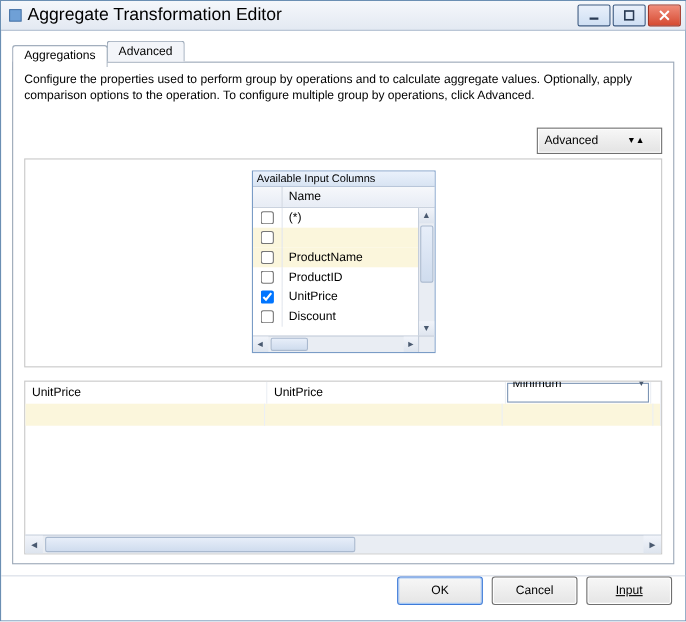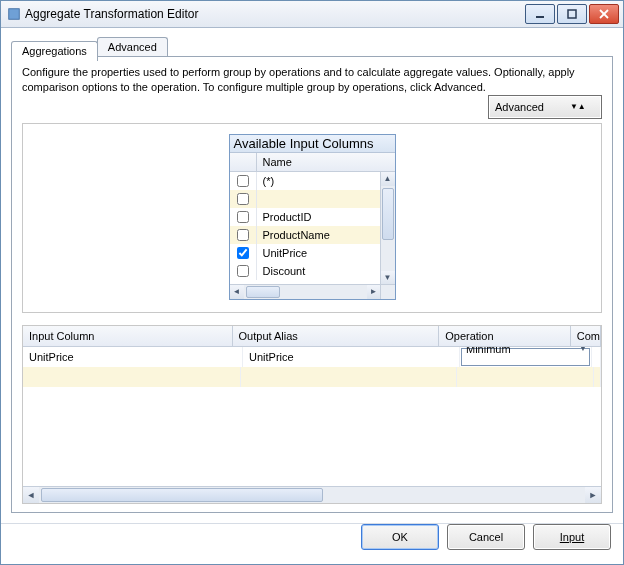--- a/index.html
+++ b/index.html
@@ -1,39 +1,39 @@
 <!DOCTYPE html>
 <html><head>
 <meta charset="utf-8">
 <style>
   html,body{margin:0;padding:0;font-family:"Segoe UI",Tahoma,sans-serif;font-size:11px;color:#000;background:#fff}
   .window{width:624px;height:565px;border:1px solid #6b8fb3;box-sizing:border-box;position:relative;background:#fff;display:flex;flex-direction:column}
   
   .titlebar{height:26px;background:linear-gradient(#f5f7fb,#e3e9f2);border-bottom:1px solid #aab9cc;display:flex;align-items:center;padding:0 4px 0 6px}
   .titlebar .icon{width:14px;height:14px;margin-right:4px;display:inline-flex;align-items:center;justify-content:center}
-  .titlebar .title{flex:1;font-size:12px}
+  .titlebar .title{flex:1;font-size:16px}
   .winbtns{display:flex;gap:2px}
   .winbtn{width:28px;height:18px;border:1px solid #3c5a82;border-radius:2px;display:flex;align-items:center;justify-content:center;background:linear-gradient(#e9f0fb,#cfdff3);cursor:default}
   .winbtn.close{background:linear-gradient(#f08c7a,#d64b32);border-color:#a13222;color:#fff}
   .winbtn svg{width:10px;height:10px}
   
   .client{flex:1;padding:6px 10px 10px 10px;display:flex;flex-direction:column;min-height:0}
   
   .tabs{display:flex;align-items:flex-end;height:22px;position:relative;z-index:2}
   .tab{border:1px solid #9aa7b7;border-bottom:none;padding:3px 10px;background:#f3f5f9;border-top-left-radius:3px;border-top-right-radius:3px;margin-right:-1px;cursor:default}
   .tab.active{background:#fff;padding-bottom:4px;position:relative;top:5px}
   .tabpage{border:1px solid #9aa7b7;flex:1;background:#fff;display:flex;flex-direction:column;padding:8px 10px;min-height:0}
-  .desc{line-height:1.35;margin-bottom:0}
+  .desc{line-height:1.35;margin-bottom:21px}
   .advwrap{display:flex;justify-content:flex-end;margin-bottom:4px}
   .advbtn{min-width:100px;height:22px;border:1px solid #707070;background:linear-gradient(#f7f7f7,#e3e3e3);display:flex;align-items:center;padding:0 6px;gap:26px;cursor:default;box-shadow:inset 0 0 0 1px #fff}
   .advbtn .glyph{font-size:8px}
   
   .etched{border:1px solid #c8c8c8;flex:0 0 auto;display:flex;justify-content:center;align-items:flex-start;padding:10px 0 0 0;height:178px;background:#fff;box-shadow:inset 1px 1px 0 #fff}
   .availbox{width:165px;height:164px;border:1px solid #7a9cc6;background:#fff;display:flex;flex-direction:column}
-  .availbox .caption{font-size:13px;padding:1px 4px;background:linear-gradient(#eaf1fb,#d8e4f3);border-bottom:1px solid #b8c6d9}
+  .availbox .caption{font-size:10px;padding:1px 4px;background:linear-gradient(#eaf1fb,#d8e4f3);border-bottom:1px solid #b8c6d9}
   .gridhead{display:flex;border-bottom:1px solid #c5cedb}
   .gridhead .ck{width:26px;border-right:1px solid #c5cedb;background:linear-gradient(#f6f8fb,#e7ecf5);height:18px}
   .gridhead .nm{flex:1;background:linear-gradient(#f6f8fb,#e7ecf5);height:18px;line-height:18px;padding-left:6px}
   .gridbody{flex:1;overflow:hidden;position:relative}
   .gridrows{position:absolute;inset:0 14px 14px 0;overflow:hidden}
   .row{display:flex;height:18px;align-items:center}
   .row.alt{background:#fbf6dc}
   .row .ckc{width:26px;display:flex;align-items:center;justify-content:center;border-right:1px solid #e3e7ee;height:100%}
   .row .ckc input{width:12px;height:12px;margin:0}
   .row .txt{flex:1;padding-left:6px;white-space:nowrap;overflow:hidden;text-overflow:ellipsis}
@@ -130,31 +130,31 @@
                   <div class="ckc">
                     <input type="checkbox" style="">
                   </div>
                   <div class="txt">(*)</div>
                 </div>
               <div class="row alt">
                   <div class="ckc">
                     <input type="checkbox" style="">
                   </div>
                 </div>
+              <div class="row alt">
+                  <div class="ckc">
+                    <input type="checkbox" style="">
+                  </div>
+                  <div class="txt">ProductName</div>
+                </div>
               <div class="row">
                   <div class="ckc">
                     <input type="checkbox" style="">
                   </div>
                   <div class="txt">ProductID</div>
-                </div>
-              <div class="row alt">
-                  <div class="ckc">
-                    <input type="checkbox" style="">
-                  </div>
-                  <div class="txt">ProductName</div>
                 </div>
               <div class="row">
                   <div class="ckc">
                     <input type="checkbox" checked="" style="">
                   </div>
                   <div class="txt">UnitPrice</div>
                 </div>
               <div class="row">
                   <div class="ckc">
                     <input type="checkbox" style="">
@@ -175,26 +175,20 @@
                   <div class="thumb"></div>
                 </div>
               <div class="arr">►</div>
             </div>
             <div class="corner"></div>
           </div>
         </div>
       </div>
 
       <div class="outgrid">
-        <div class="ohead">
-          <div class="col c1">Input Column</div>
-          <div class="col c2">Output Alias</div>
-          <div class="col c3">Operation</div>
-          <div class="col c4">Com</div>
-        </div>
         <div class="obody">
           <div class="orow">
             <div class="cell c1">UnitPrice</div>
             <div class="cell c2">UnitPrice</div>
             <div class="cell c3" style="padding:0">
               <div class="opcell">
                 <span>Minimum</span>
                 <span class="dd">▼</span>
               </div>
             </div>

